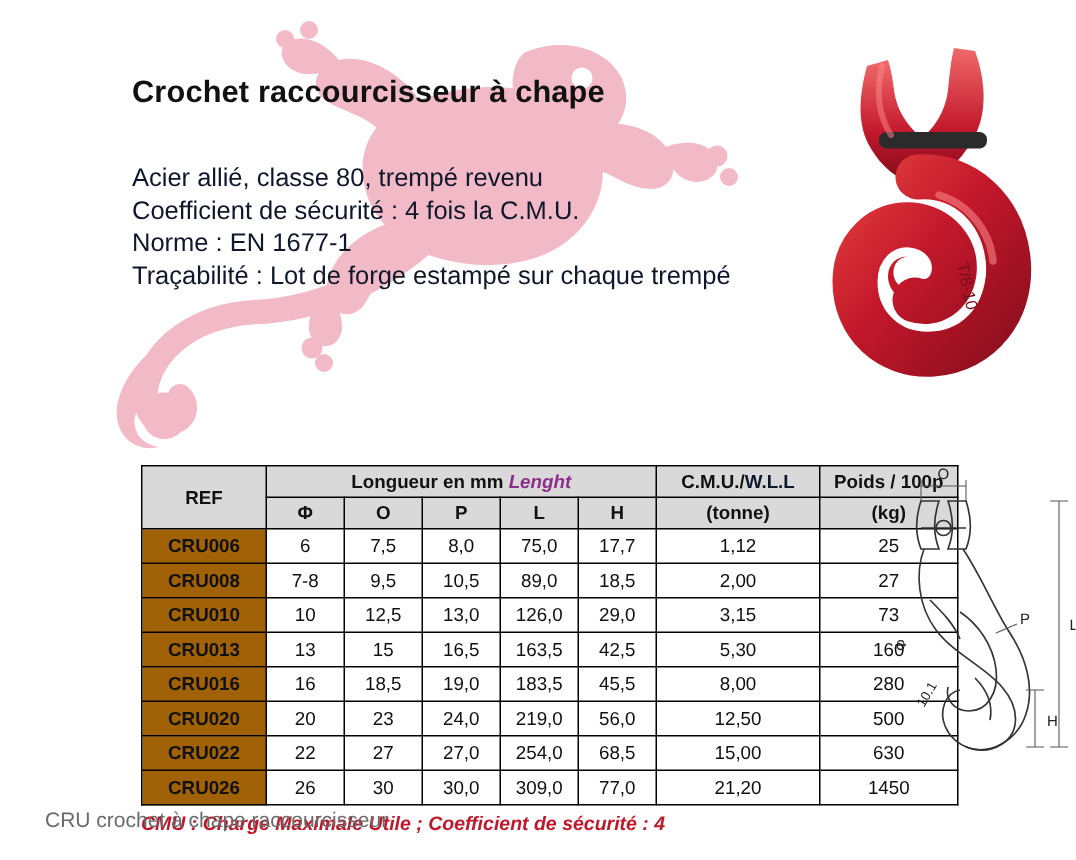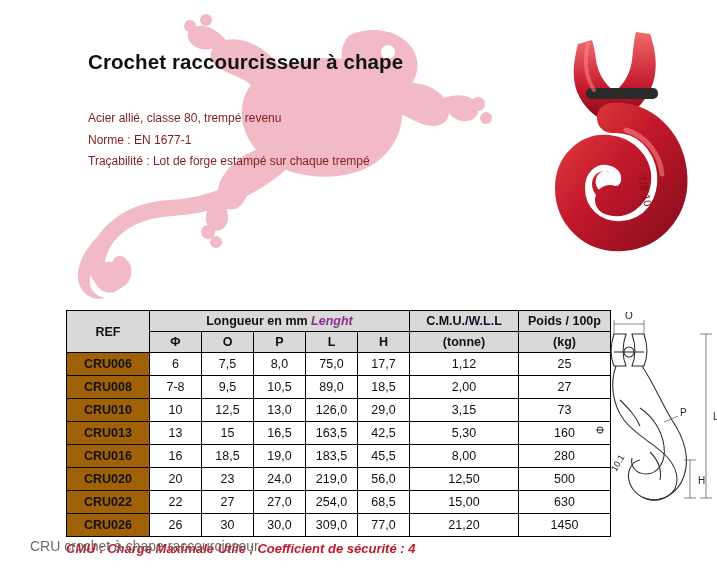--- a/index.html
+++ b/index.html
@@ -45,39 +45,39 @@
     width: 480px;
   }
   .doc-title {
     font-size: 20.5px;
     font-weight: bold;
     color: #111111;
     margin: 0 0 34px 0;
     letter-spacing: 0.1px;
   }
   .spec-line {
-    font-size: 12px;
-    color: #7f1d1d;
+    font-size: 17px;
+    color: #0f172a;
     line-height: 21.5px;
     margin: 0;
     white-space: nowrap;
   }
 
   .hook-photo {
     position: absolute;
     right: 10px;
     top: 26px;
     width: 185px;
     height: 230px;
   }
 
   
   .table-zone {
     position: absolute;
-    left: 0;
+    left: 28px;
     top: 310px;
     width: 545px;
     padding-left: 46px;
   }
   table.spec {
     border-collapse: collapse;
     width: 545px;
     table-layout: fixed;
   }
   table.spec th, table.spec td {
@@ -198,20 +198,21 @@
           <circle cx="196" cy="242" r="6"></circle>
 
         </g>
         <circle cx="368" cy="52" r="7" fill="#ffffff"></circle>
       </svg>
     </div>
 
     <div class="header-text">
       <h1 class="doc-title">Crochet raccourcisseur à chape</h1>
       <p class="spec-line">Acier allié, classe 80, trempé revenu</p>
+      <p class="spec-line">Coefficient de sécurité : 4 fois la C.M.U.</p>
       <p class="spec-line">Norme : EN 1677-1</p>
       <p class="spec-line">Traçabilité : Lot de forge estampé sur chaque trempé</p>
     </div>
 
     <div class="hook-photo">
       <svg width="185" height="230" viewBox="0 0 185 230">
         <defs>
           <linearGradient id="redg" x1="0" y1="0" x2="1" y2="1">
             <stop offset="0%" stop-color="#e03b3b"></stop>
             <stop offset="45%" stop-color="#c2172b"></stop>

